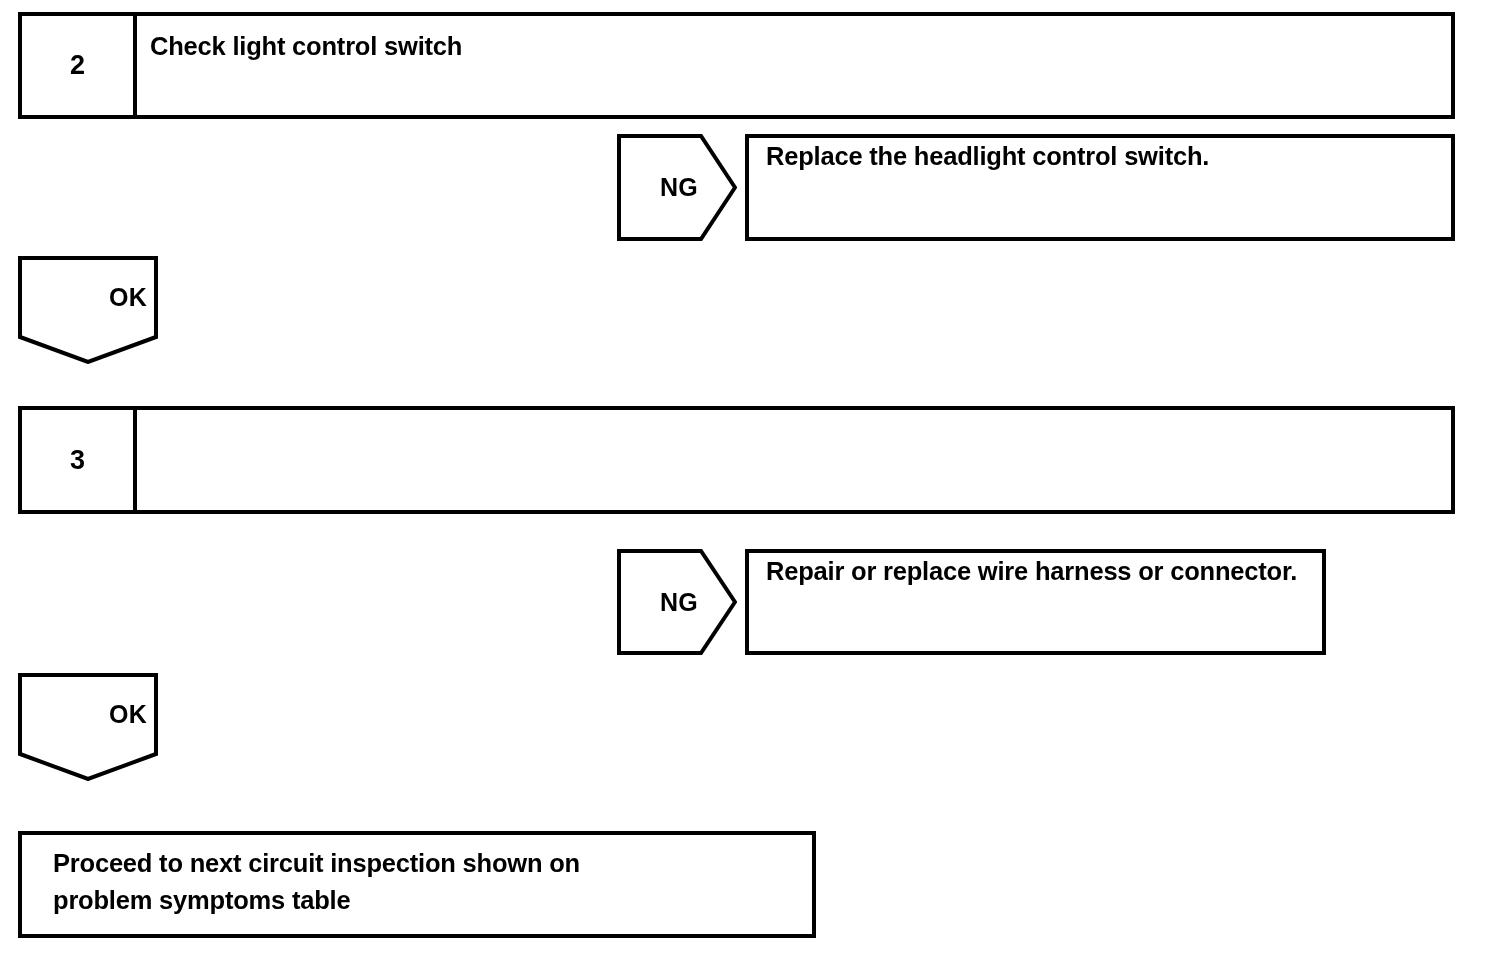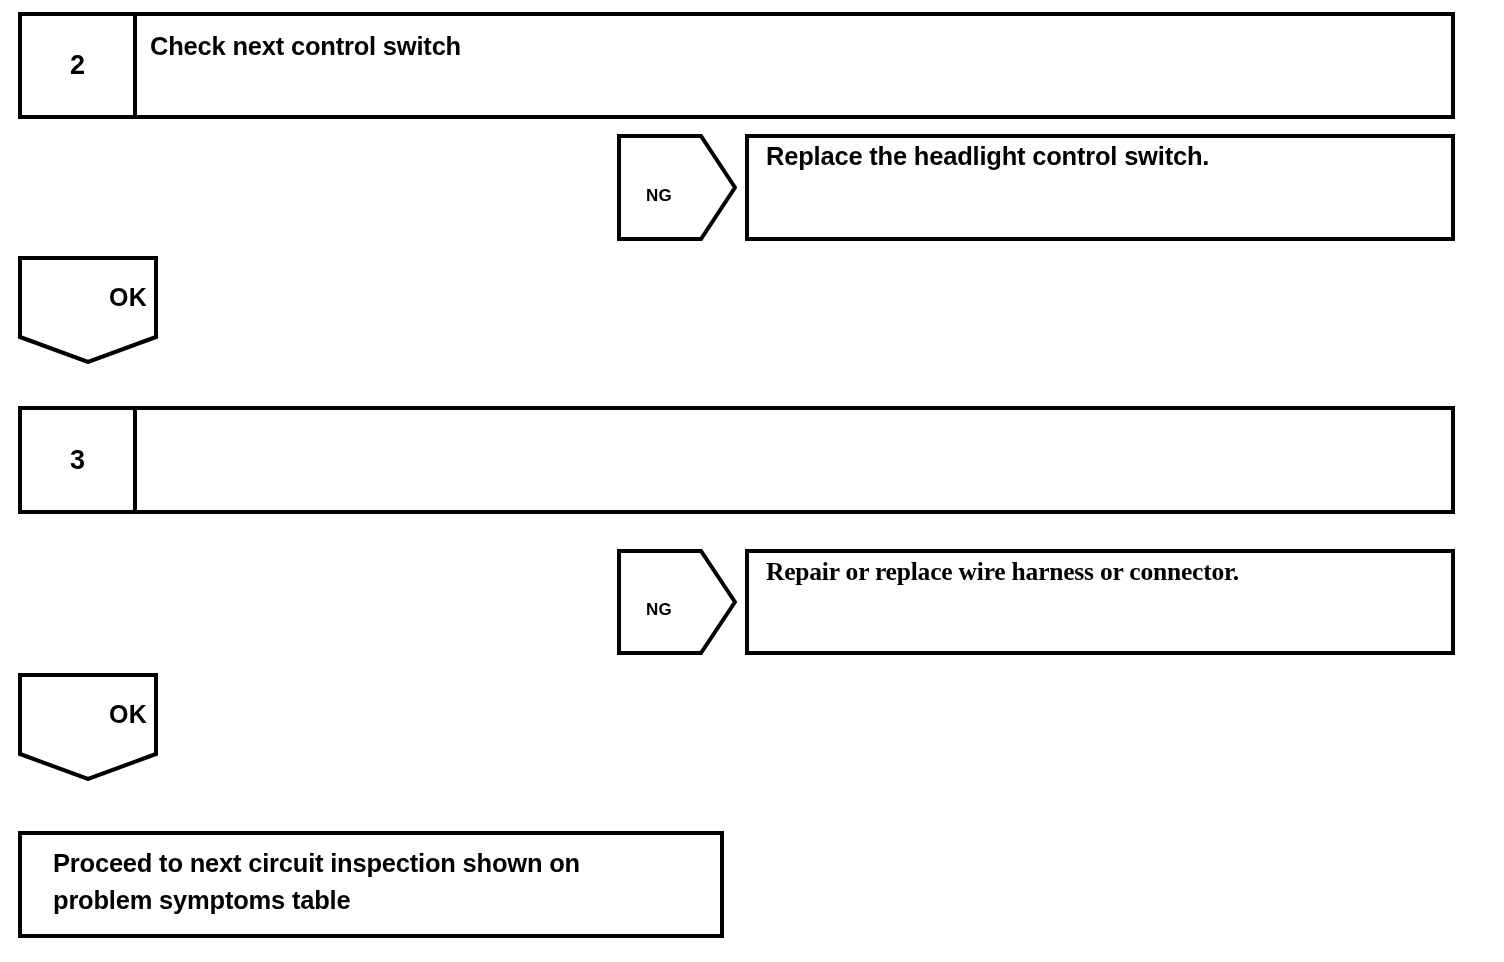--- a/index.html
+++ b/index.html
@@ -80,29 +80,30 @@
   }
 
   
   .ng-arrow {
     position: absolute;
   }
   .ng-arrow svg { display: block; }
   .ng-arrow .ng-label {
     position: absolute;
     left: 0;
-    top: 8px;
+    top: 0;
     width: 84px;
     height: 100%;
     display: flex;
     align-items: center;
     justify-content: center;
-    font-size: 17px;
+    font-size: 25px;
     font-weight: bold;
     letter-spacing: 0.3px;
+    padding-left: 20px;
   }
 
   
   .ok-arrow {
     position: absolute;
   }
   .ok-arrow svg { display: block; }
   .ok-arrow .ok-label {
     position: absolute;
     left: 0;
@@ -118,21 +119,21 @@
     margin-left: 40px;
   }
 </style>
 </head>
 <body>
 
 <div class="canvas">
 
   <div class="step-box" style="left:18px; top:12px; width:1437px; height:107px;">
     <div class="step-num">2</div>
-    <div class="step-text">Check next control switch</div>
+    <div class="step-text">Check light control switch</div>
   </div>
 
   <div class="ng-arrow" style="left:617px; top:134px; width:120px; height:107px;">
     <svg width="120" height="107" viewBox="0 0 120 107" xmlns="http://www.w3.org/2000/svg">
       <polygon points="2,2 84,2 118,53.5 84,105 2,105" fill="#ffffff" stroke="#000000" stroke-width="4" stroke-linejoin="miter"></polygon>
     </svg>
     <div class="ng-label">NG</div>
   </div>
 
   <div class="result-box" style="left:745px; top:134px; width:710px; height:107px;">
@@ -150,29 +151,29 @@
     <div class="step-num">3</div>
   </div>
 
   <div class="ng-arrow" style="left:617px; top:549px; width:120px; height:106px;">
     <svg width="120" height="106" viewBox="0 0 120 106" xmlns="http://www.w3.org/2000/svg">
       <polygon points="2,2 84,2 118,53 84,104 2,104" fill="#ffffff" stroke="#000000" stroke-width="4" stroke-linejoin="miter"></polygon>
     </svg>
     <div class="ng-label">NG</div>
   </div>
 
-  <div class="result-box" style="left:745px; top:549px; width:710px; height:106px;font-family:Liberation Serif, serif;">
+  <div class="result-box" style="left:745px; top:549px; width:581px; height:106px;">
     <div class="rb-text">Repair or replace wire harness or connector.</div>
   </div>
 
   <div class="ok-arrow" style="left:18px; top:673px; width:140px; height:108px;">
     <svg width="140" height="108" viewBox="0 0 140 108" xmlns="http://www.w3.org/2000/svg">
       <polygon points="2,2 138,2 138,81 70,106 2,81" fill="#ffffff" stroke="#000000" stroke-width="4" stroke-linejoin="miter"></polygon>
     </svg>
     <div class="ok-label">OK</div>
   </div>
 
-  <div class="result-box top-align" style="left:18px; top:831px; width:706px; height:107px;">
+  <div class="result-box top-align" style="left:18px; top:831px; width:798px; height:107px;">
     <div class="rb-text" style="padding-left:31px;">Proceed to next circuit inspection shown on
 problem symptoms table</div>
   </div>
 
 </div>
 
 </body></html>

